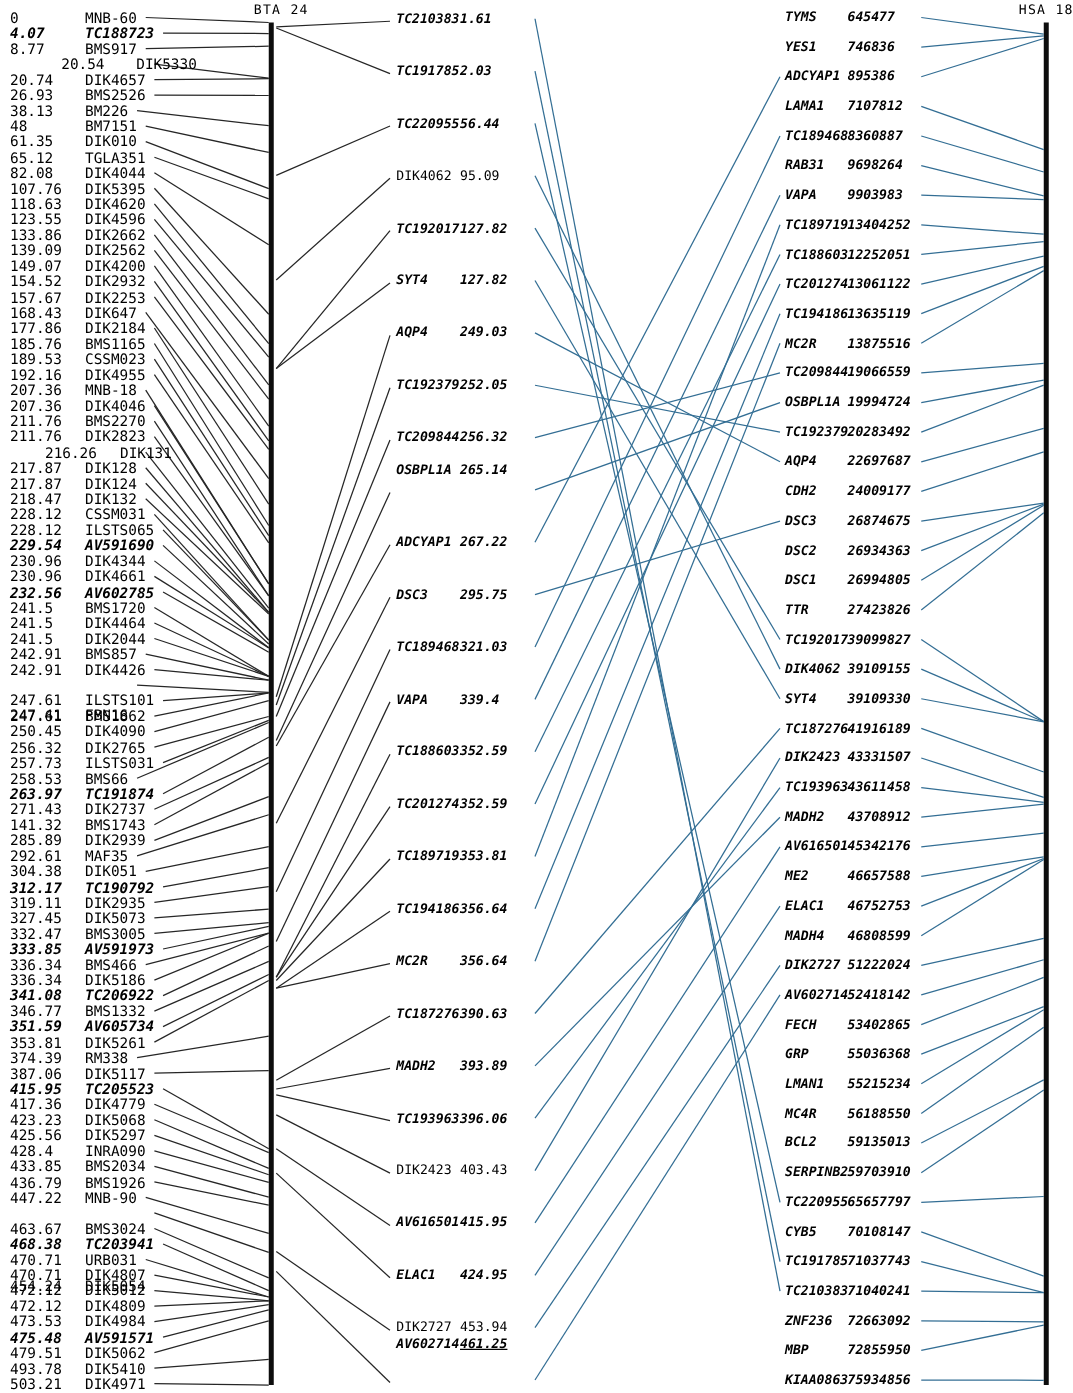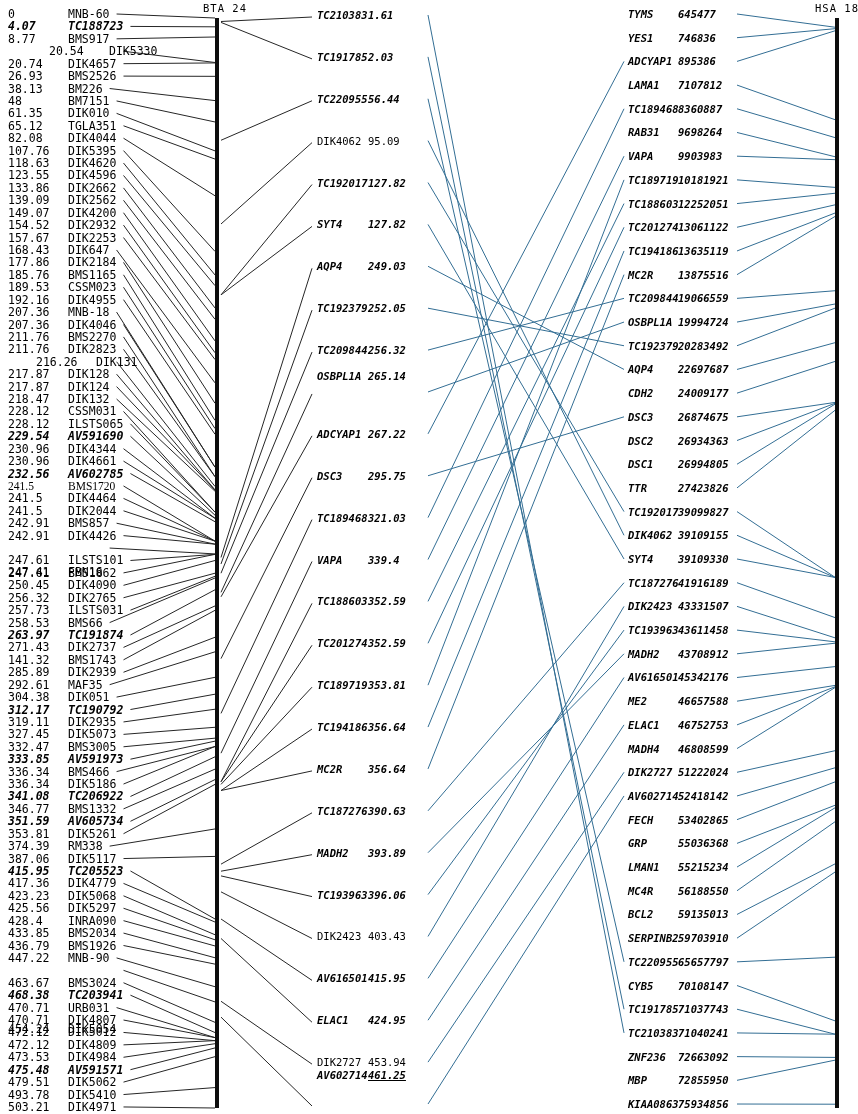--- a/index.html
+++ b/index.html
@@ -257,21 +257,21 @@
       <div class="row left-row" style="top: 355.76px; left: 8px; margin-left: 28px;"><span class="pos">216.26</span><span class="name">DIK131</span></div>
       <div class="row left-row" style="top: 368.18px; left: 8px;"><span class="pos">217.87</span><span class="name">DIK128</span></div>
       <div class="row left-row" style="top: 380.6px; left: 8px;"><span class="pos">217.87</span><span class="name">DIK124</span></div>
       <div class="row left-row" style="top: 393.02px; left: 8px;"><span class="pos">218.47</span><span class="name">DIK132</span></div>
       <div class="row left-row" style="top: 405.44px; left: 8px;"><span class="pos">228.12</span><span class="name">CSSM031</span></div>
       <div class="row left-row" style="top: 417.86px; left: 8px;"><span class="pos">228.12</span><span class="name">ILSTS065</span></div>
       <div class="row left-row bi" style="top: 430.28px; left: 8px;"><span class="pos">229.54</span><span class="name">AV591690</span></div>
       <div class="row left-row" style="top: 442.7px; left: 8px;"><span class="pos">230.96</span><span class="name">DIK4344</span></div>
       <div class="row left-row" style="top: 455.12px; left: 8px;"><span class="pos">230.96</span><span class="name">DIK4661</span></div>
       <div class="row left-row bi" style="top: 467.54px; left: 8px;"><span class="pos">232.56</span><span class="name">AV602785</span></div>
-      <div class="row left-row" style="top: 479.96px; left: 8px; font-family: Liberation Serif, serif;"><span class="pos">241.5</span><span class="name">BMS1720</span></div>
+      <div class="row left-row" style="top: 479.96px; left: 8px;"><span class="pos">241.5</span><span class="name">BMS1720</span></div>
       <div class="row left-row" style="top: 492.38px; left: 8px;"><span class="pos">241.5</span><span class="name">DIK4464</span></div>
       <div class="row left-row" style="top: 504.8px; left: 8px;"><span class="pos">241.5</span><span class="name">DIK2044</span></div>
       <div class="row left-row" style="top: 517.22px; left: 8px;"><span class="pos">242.91</span><span class="name">BMS857</span></div>
       <div class="row left-row" style="top: 529.64px; left: 8px;"><span class="pos">242.91</span><span class="name">DIK4426</span></div>
       <div class="row left-row" style="top: 542.06px; left: 8px; margin-top: 24px;"><span class="pos">247.41</span><span class="name">FBN16</span></div>
       <div class="row left-row" style="top: 554.48px; left: 8px;"><span class="pos">247.61</span><span class="name">ILSTS101</span></div>
       <div class="row left-row" style="top: 566.9px; left: 8px;"><span class="pos">247.61</span><span class="name">BMS1862</span></div>
       <div class="row left-row" style="top: 579.32px; left: 8px;"><span class="pos">250.45</span><span class="name">DIK4090</span></div>
       <div class="row left-row" style="top: 591.74px; left: 8px;"><span class="pos">256.32</span><span class="name">DIK2765</span></div>
       <div class="row left-row" style="top: 604.16px; left: 8px;"><span class="pos">257.73</span><span class="name">ILSTS031</span></div>
@@ -346,21 +346,21 @@
       <div class="row mid-row bi" style="top: 1069px; left: 317px; text-decoration: underline;"><span class="name">AV602714</span><span class="pos">461.25</span></div>
     </div>
   <div id="right-col">
       <div class="row right-row bi" style="top: 8px; left: 628px;"><span class="name">TYMS</span><span class="pos">645477</span></div>
       <div class="row right-row bi" style="top: 31.696px; left: 628px;"><span class="name">YES1</span><span class="pos">746836</span></div>
       <div class="row right-row bi" style="top: 55.392px; left: 628px;"><span class="name">ADCYAP1</span><span class="pos">895386</span></div>
       <div class="row right-row bi" style="top: 79.088px; left: 628px;"><span class="name">LAMA1</span><span class="pos">7107812</span></div>
       <div class="row right-row bi" style="top: 102.784px; left: 628px;"><span class="name">TC189468</span><span class="pos">8360887</span></div>
       <div class="row right-row bi" style="top: 126.48px; left: 628px;"><span class="name">RAB31</span><span class="pos">9698264</span></div>
       <div class="row right-row bi" style="top: 150.176px; left: 628px;"><span class="name">VAPA</span><span class="pos">9903983</span></div>
-      <div class="row right-row bi" style="top: 173.872px; left: 628px;"><span class="name">TC189719</span><span class="pos">10181921</span></div>
+      <div class="row right-row bi" style="top: 173.872px; left: 628px;"><span class="name">TC189719</span><span class="pos">13404252</span></div>
       <div class="row right-row bi" style="top: 197.568px; left: 628px;"><span class="name">TC188603</span><span class="pos">12252051</span></div>
       <div class="row right-row bi" style="top: 221.264px; left: 628px;"><span class="name">TC201274</span><span class="pos">13061122</span></div>
       <div class="row right-row bi" style="top: 244.96px; left: 628px;"><span class="name">TC194186</span><span class="pos">13635119</span></div>
       <div class="row right-row bi" style="top: 268.656px; left: 628px;"><span class="name">MC2R</span><span class="pos">13875516</span></div>
       <div class="row right-row bi" style="top: 292.352px; left: 628px;"><span class="name">TC209844</span><span class="pos">19066559</span></div>
       <div class="row right-row bi" style="top: 316.048px; left: 628px;"><span class="name">OSBPL1A</span><span class="pos">19994724</span></div>
       <div class="row right-row bi" style="top: 339.744px; left: 628px;"><span class="name">TC192379</span><span class="pos">20283492</span></div>
       <div class="row right-row bi" style="top: 363.44px; left: 628px;"><span class="name">AQP4</span><span class="pos">22697687</span></div>
       <div class="row right-row bi" style="top: 387.136px; left: 628px;"><span class="name">CDH2</span><span class="pos">24009177</span></div>
       <div class="row right-row bi" style="top: 410.832px; left: 628px;"><span class="name">DSC3</span><span class="pos">26874675</span></div>

